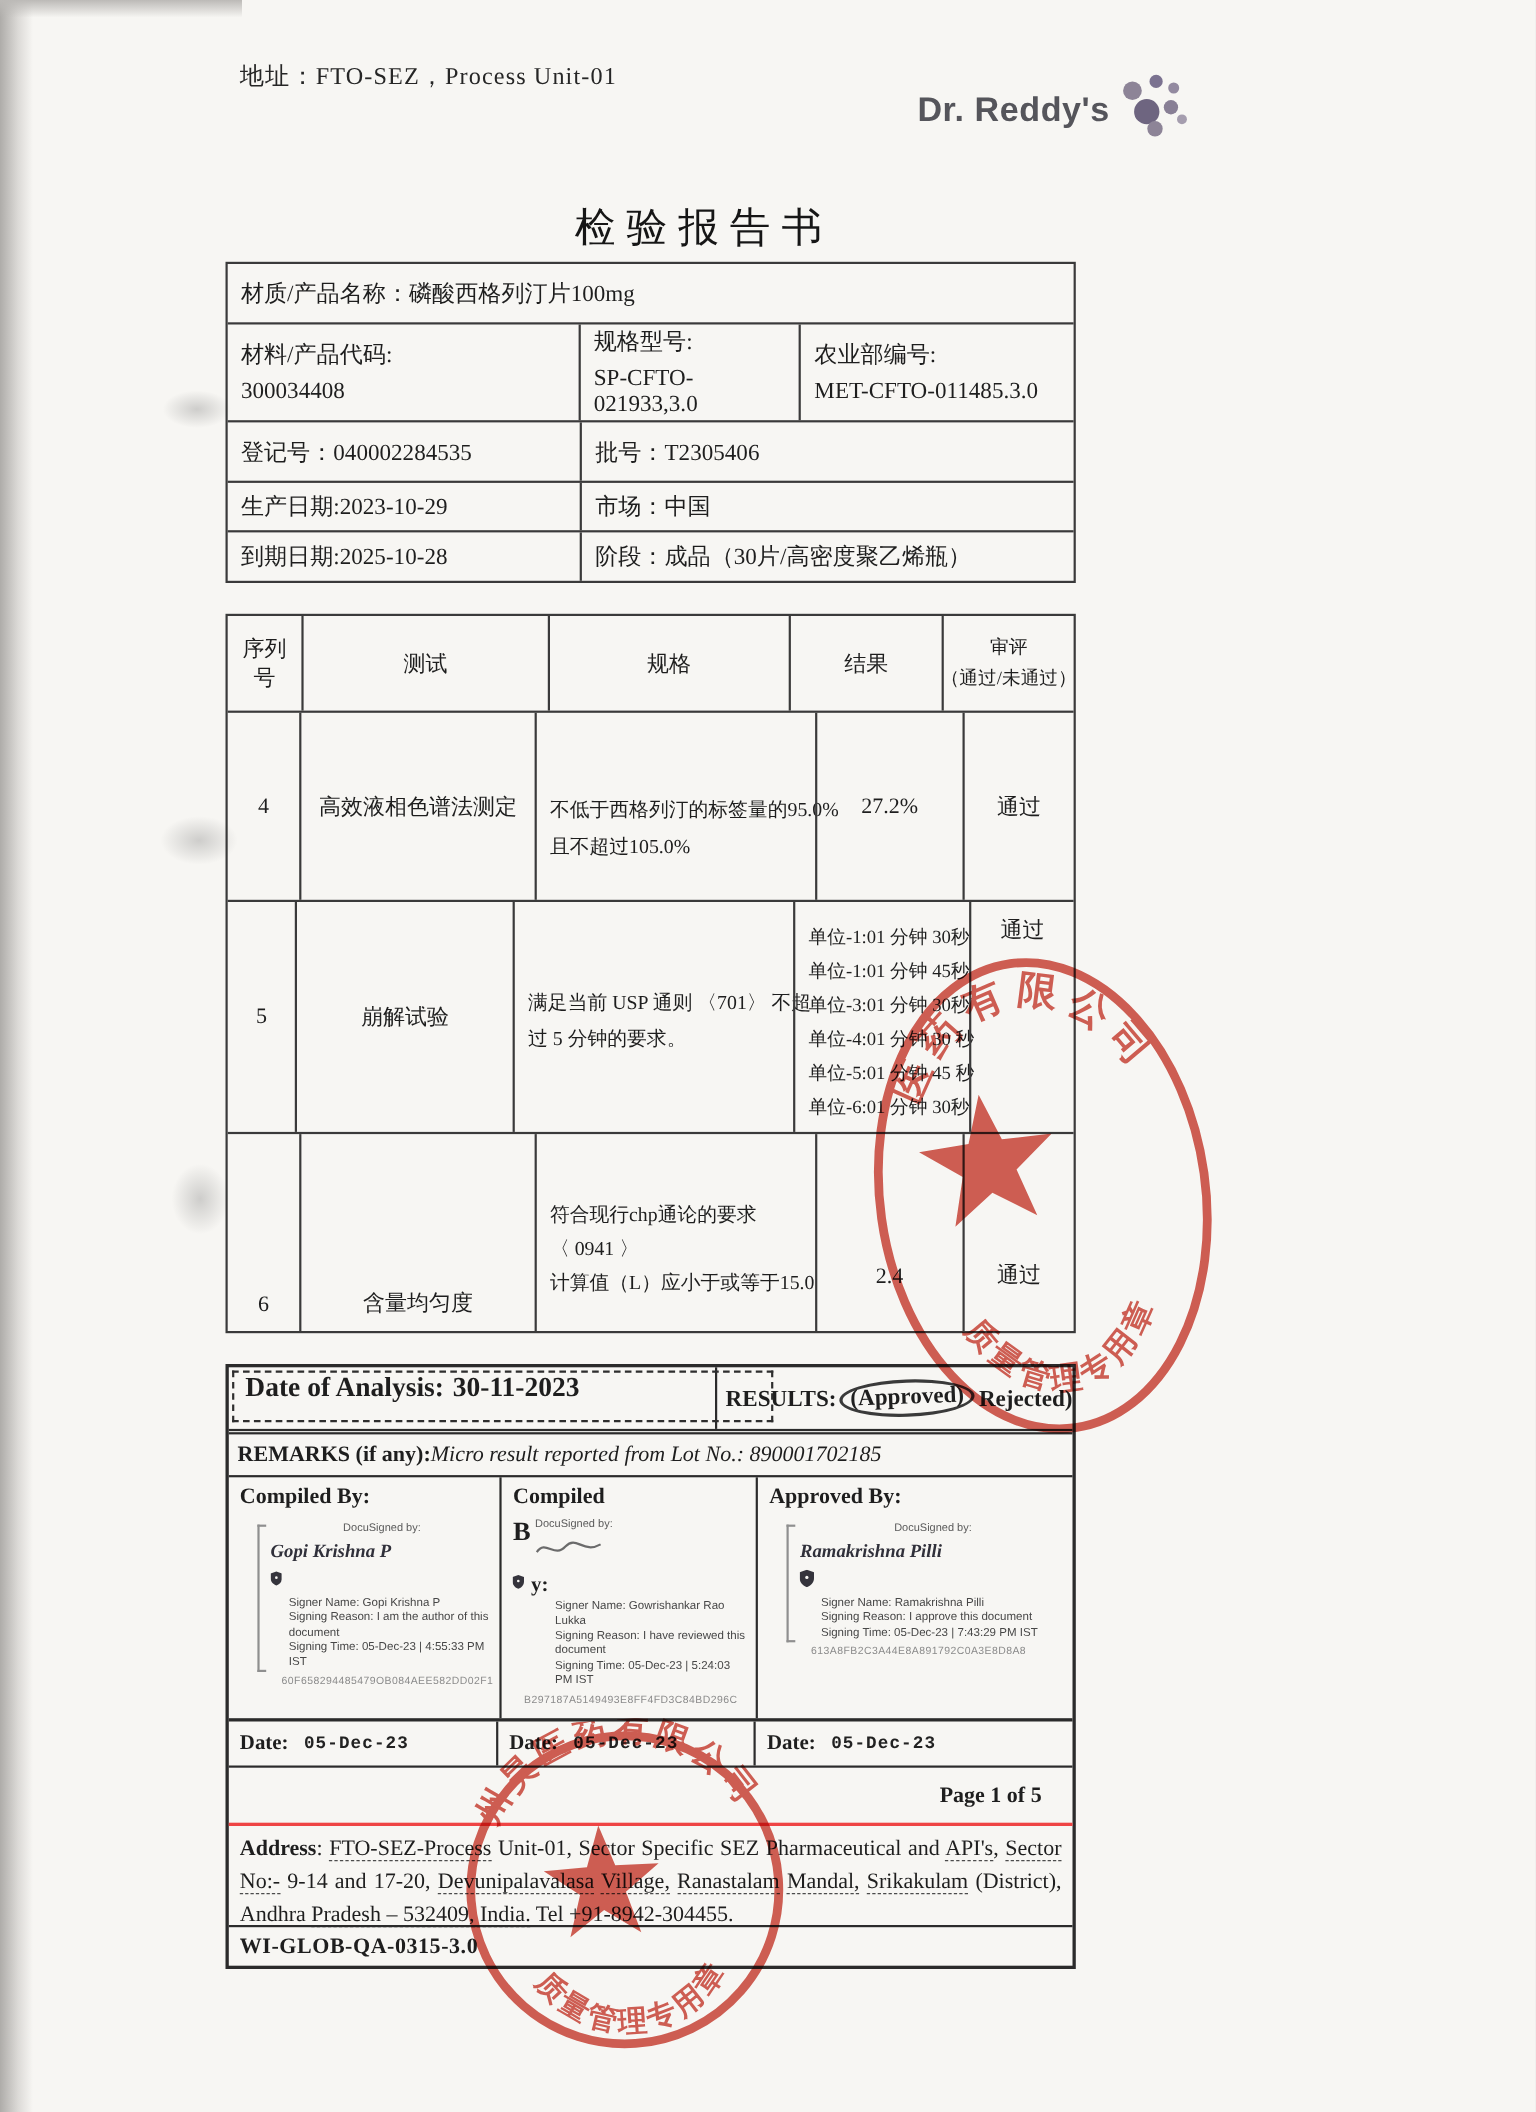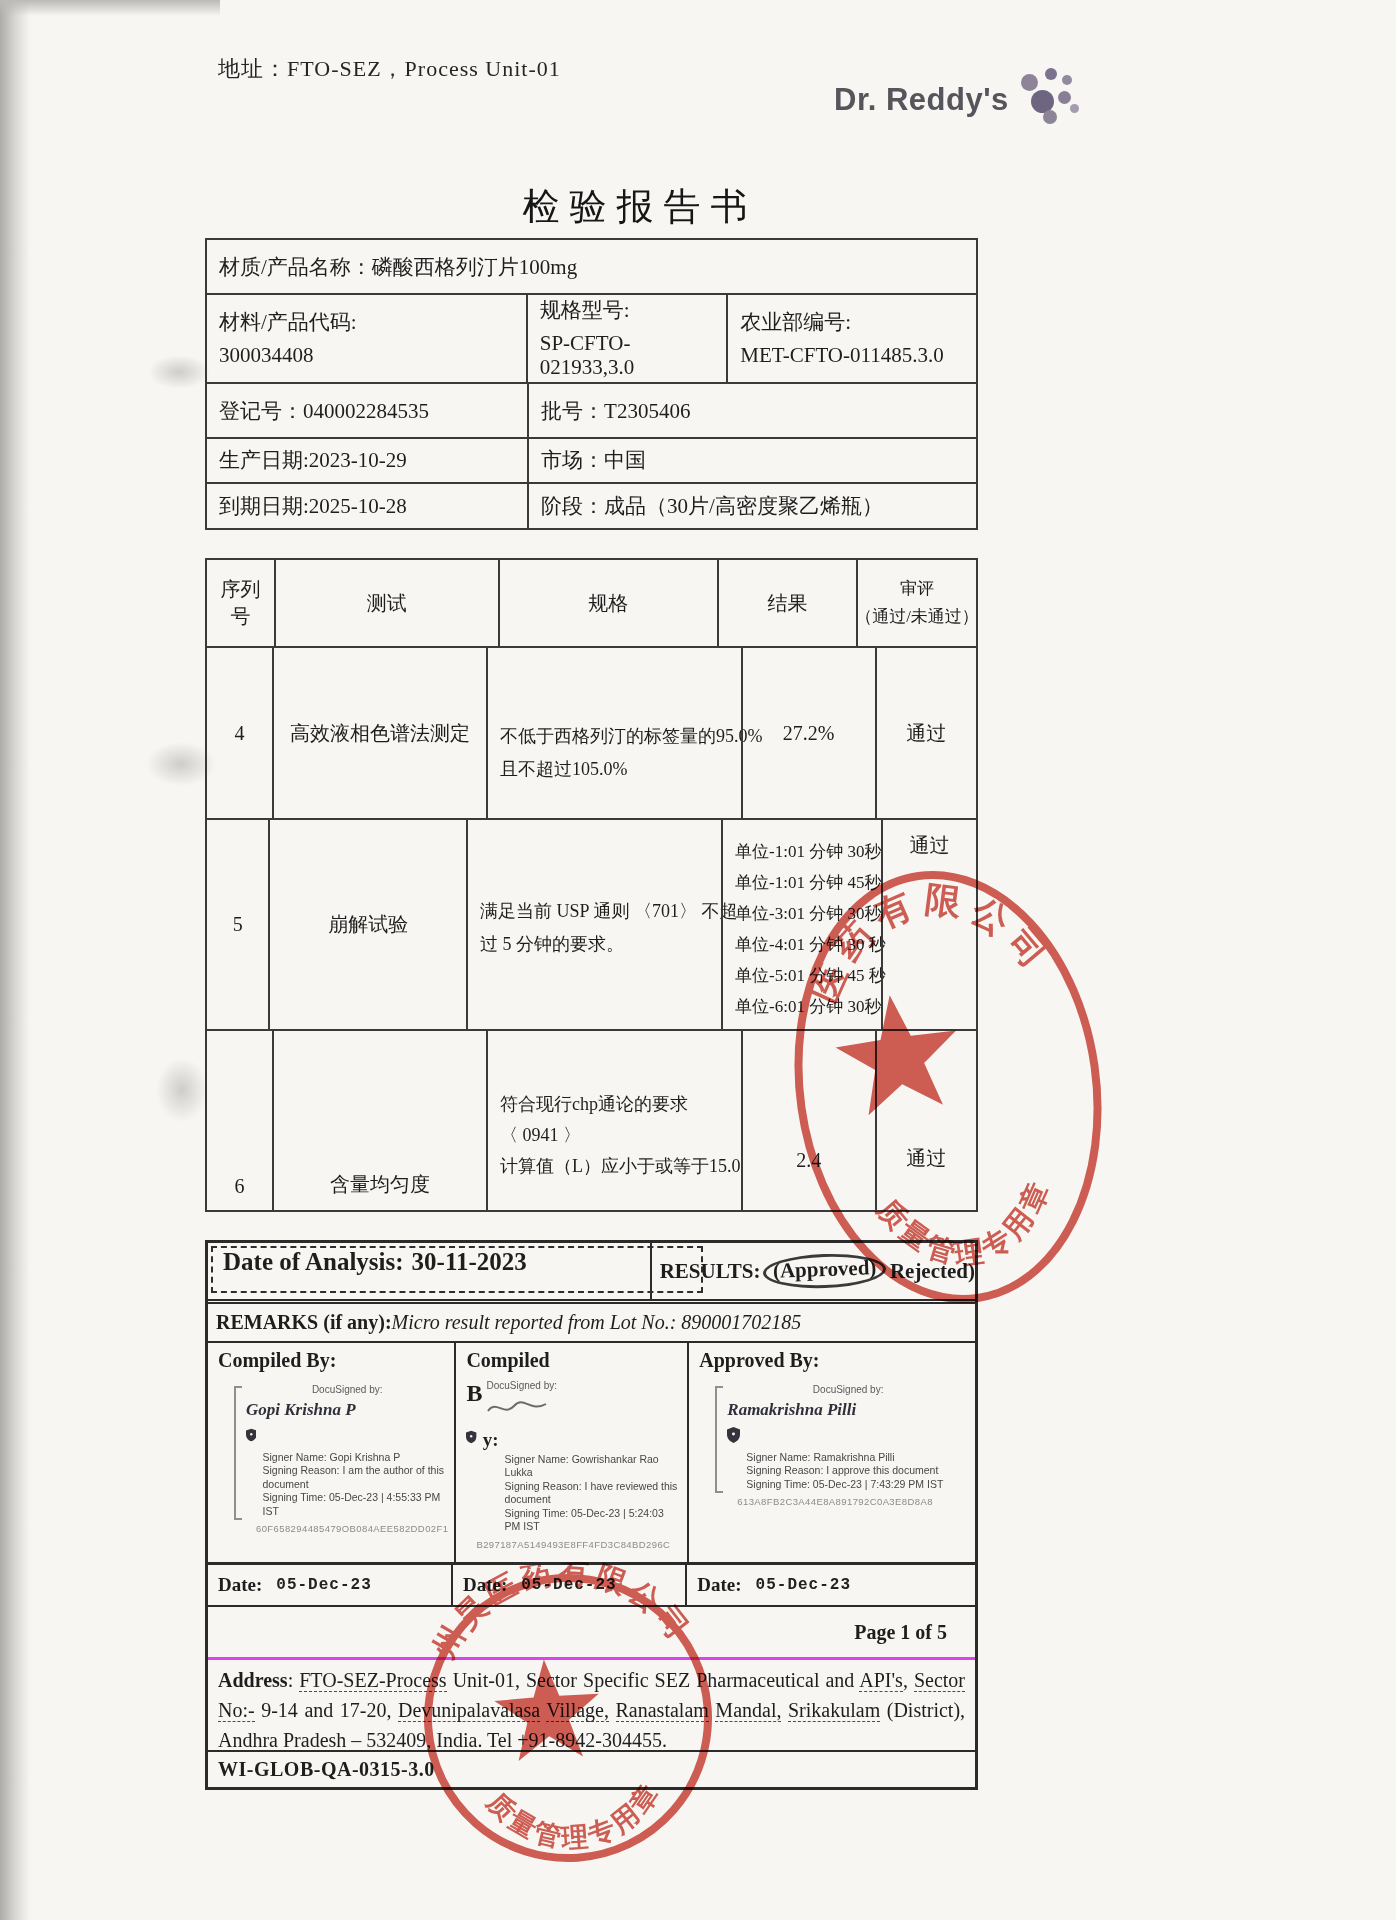--- a/index.html
+++ b/index.html
@@ -59,21 +59,21 @@
   .bot-al { align-items:flex-end !important; padding-bottom:12px; }
   .bot-al2 { align-items:flex-end !important; padding-bottom:38px; }
 
   
   .tf { top:1240px; height:550px; border:3px solid #2b2b2b; }
   .tf .rowA { height:57px; position:relative; }
   .tf .rowB { height:42px; border-top:5px double #2b2b2b; align-items:center; display:flex; padding-left:8px; }
   .tf .rowC { height:224px; border-top:2px solid #2b2b2b; }
   .tf .rowD { height:44px; border-top:3px solid #2b2b2b; }
   .tf .rowE { height:53px; border-top:2px solid #2b2b2b; display:flex; align-items:center; justify-content:flex-end; padding-right:28px; }
-  .tf .rowF { height:93px; border-top:3px solid #d946ef; display:block; padding:5px 10px; }
+  .tf .rowF { height:93px; border-top:3px solid #ef4444; display:block; padding:5px 10px; }
   .tf .rowG { height:37px; border-top:2px solid #2b2b2b; display:flex; align-items:center; padding-left:10px; }
 
   .doa-cell { width:543px; position:relative; }
   .doa-box { position:absolute; left:3px; top:3px; width:492px; height:47px;
     border:2px dashed #2e2e2e; display:flex; align-items:flex-start; padding-left:10px;
     font-weight:bold; font-size:25px; gap:8px; }
   .res-cell { width:327px; border-left:2px solid #2b2b2b; display:flex; align-items:center;
     padding-left:8px; font-weight:bold; font-size:21px; white-space:nowrap; }
   .oval { display:inline-block; border:3px solid #3a3a3a; border-radius:50%;
     padding:0 7px 3px; margin:0 3px; transform:rotate(-2deg); }

